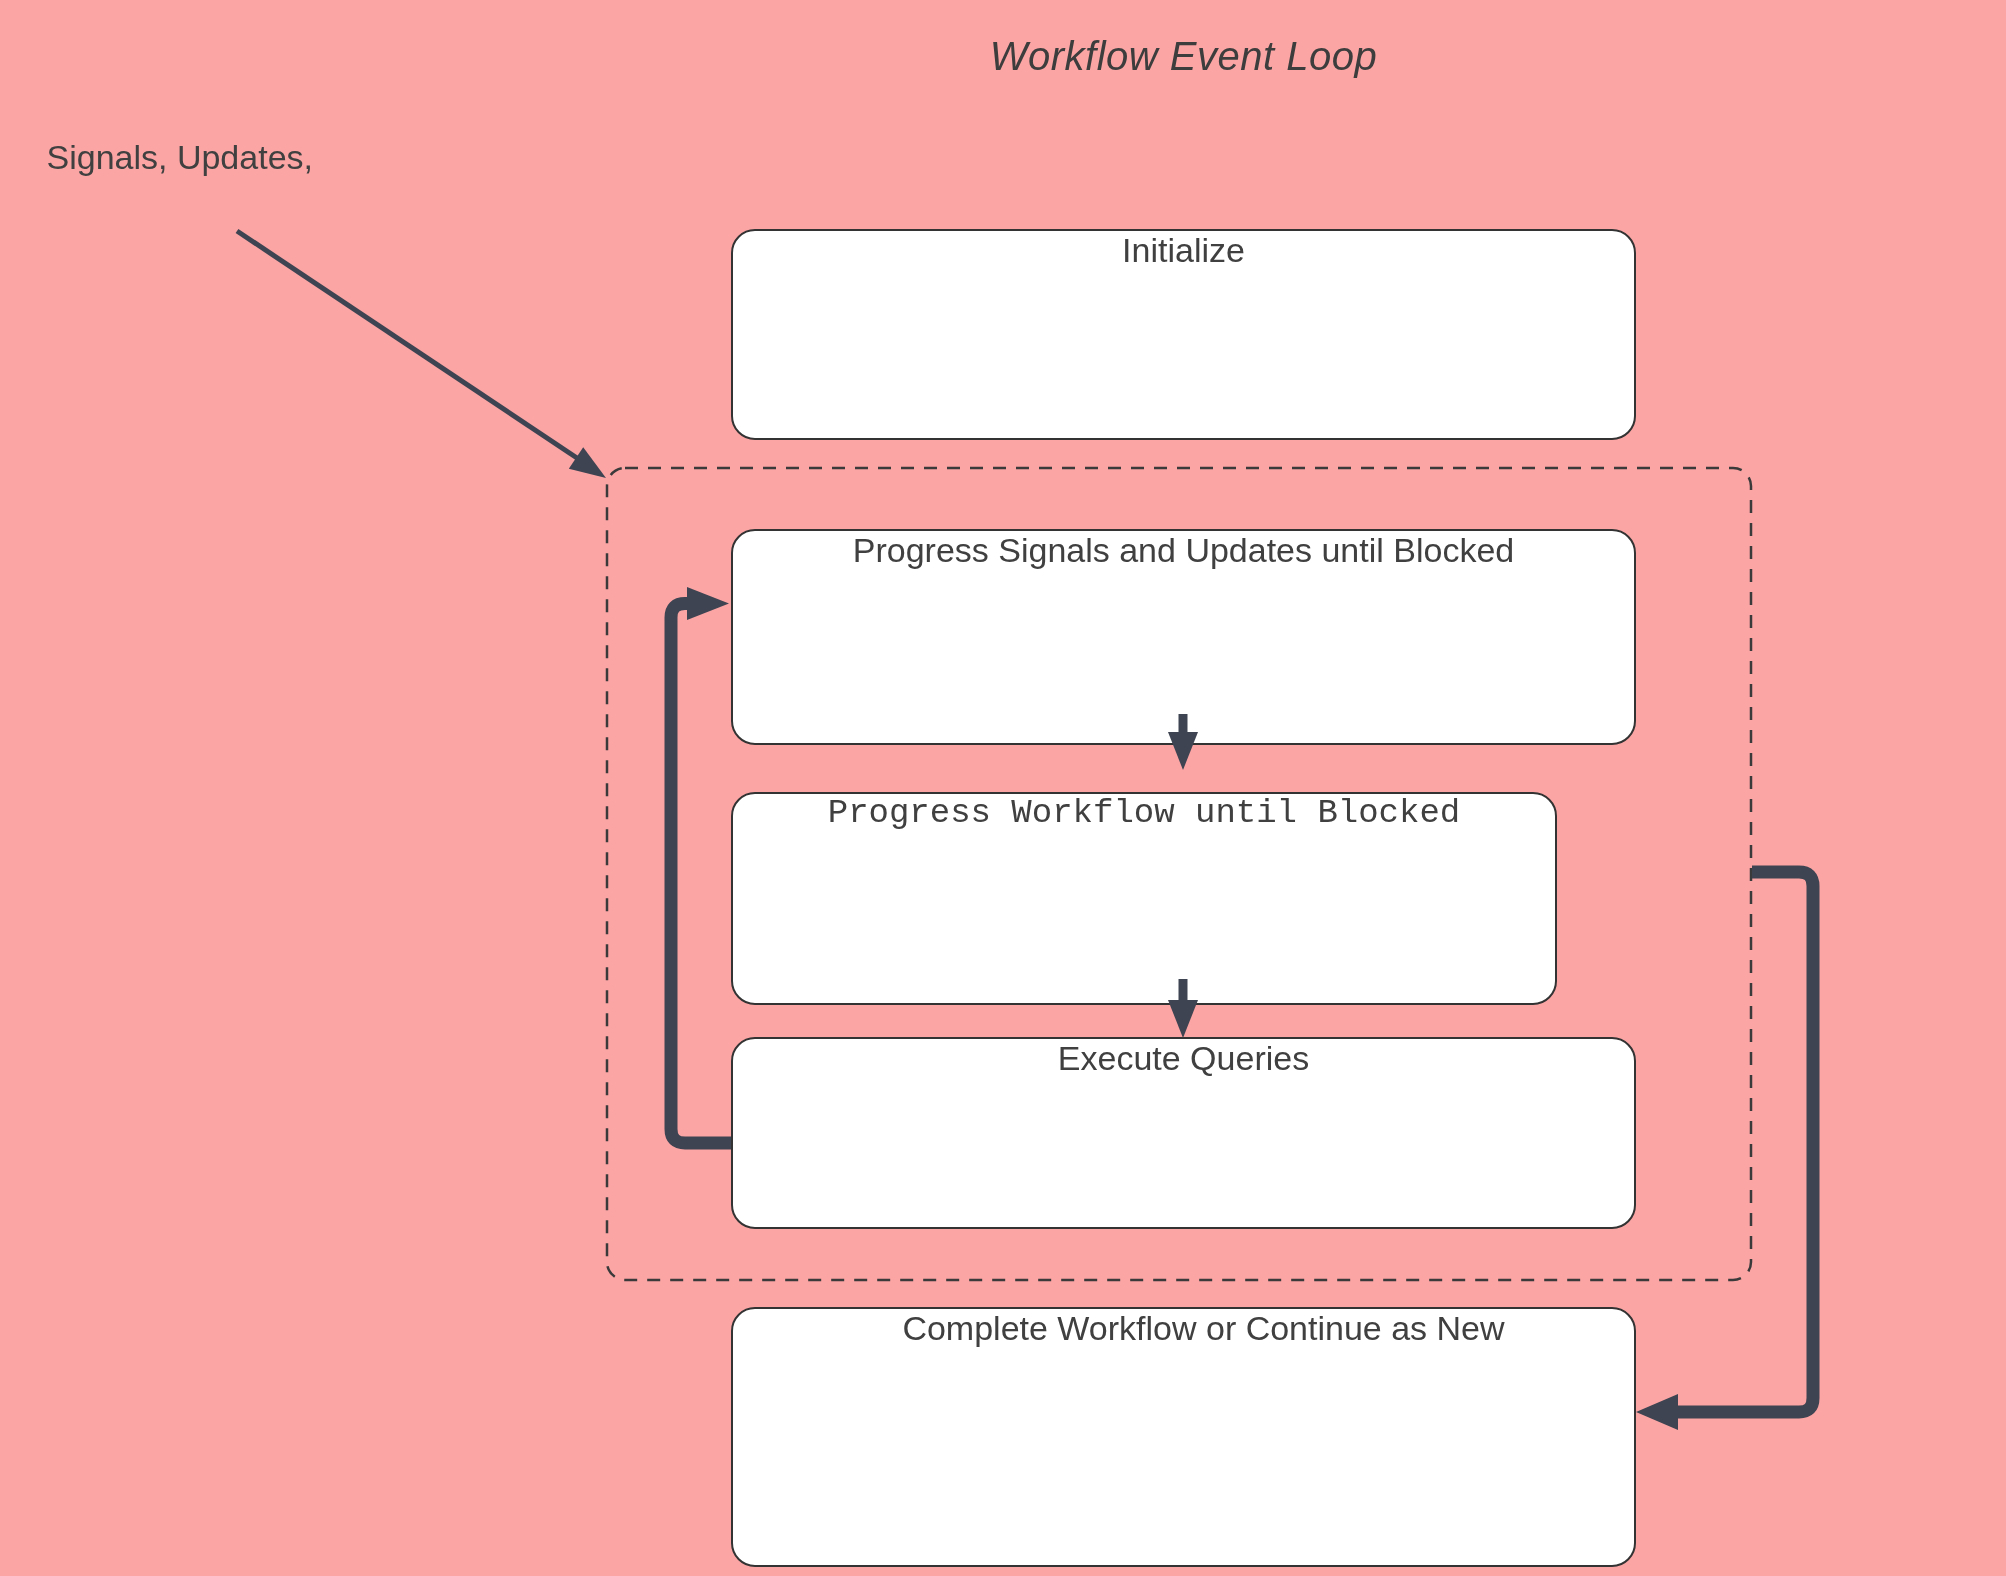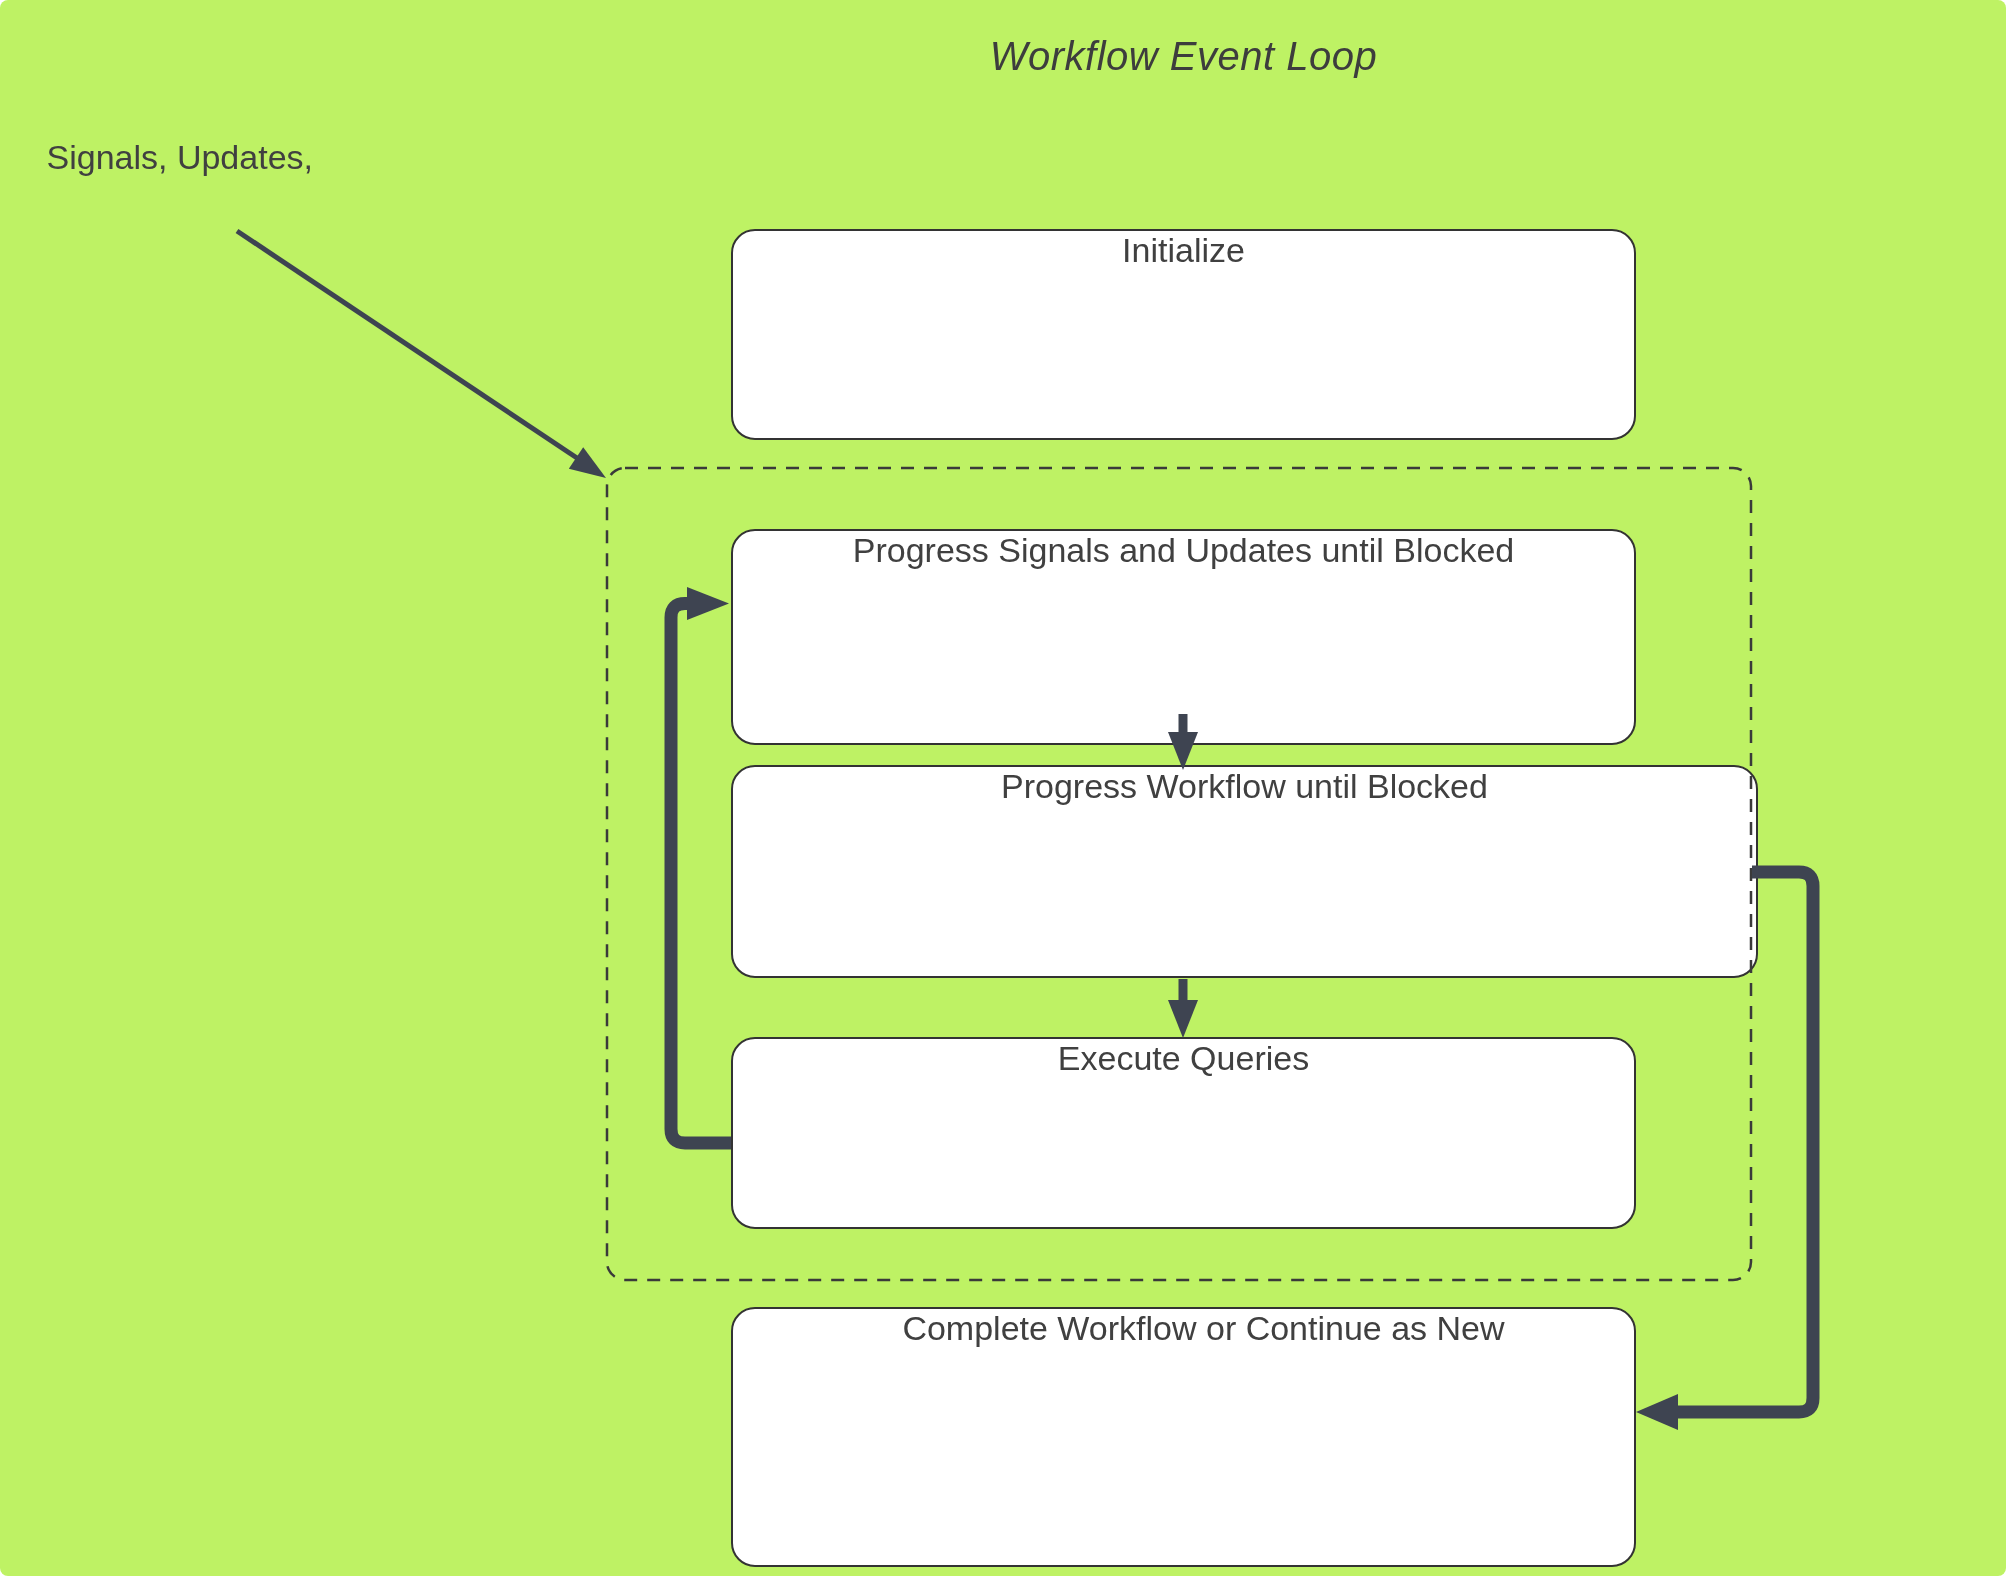--- a/index.html
+++ b/index.html
@@ -10,22 +10,21 @@
   body {
     width: 2006px;
     height: 1576px;
     font-family: "Liberation Sans", sans-serif;
   }
   .canvas {
     position: relative;
     width: 2006px;
     height: 1576px;
     overflow: hidden;
-    background: #bef264;
-    border-radius: 8px;
+    background: #fca5a5;
   }
   .diagram-title {
     position: absolute;
     left: 731px;
     top: 34px;
     width: 905px;
     text-align: center;
     font-size: 40px;
     font-style: italic;
     color: var(--title-text, #3d3d3d);
@@ -53,21 +52,21 @@
     z-index: 2;
   }
   .node-label {
     font-size: 34px;
     color: var(--text, #404040);
     text-align: center;
     padding: 0 30px;
   }
   .node-initialize        { left: 731px; top: 229px;  width: 905px; height: 211px; }
   .node-progress-signals  { left: 731px; top: 497px;  width: 905px; height: 216px; margin-top: 32px; }
-  .node-progress-workflow { left: 731px; top: 765px;  width: 1027px; height: 213px; }
+  .node-progress-workflow { left: 731px; top: 792px;  width: 826px; height: 213px; font-family: Liberation Mono, monospace; }
   .node-execute-queries   { left: 731px; top: 1037px; width: 905px; height: 192px; }
   .node-complete          { left: 731px; top: 1307px; width: 905px; height: 260px; padding-left: 40px; }
   svg.arrows-layer {
     position: absolute;
     left: 0;
     top: 0;
     width: 2006px;
     height: 1576px;
     z-index: 3;
     color: var(--arrow, #3e4451);

